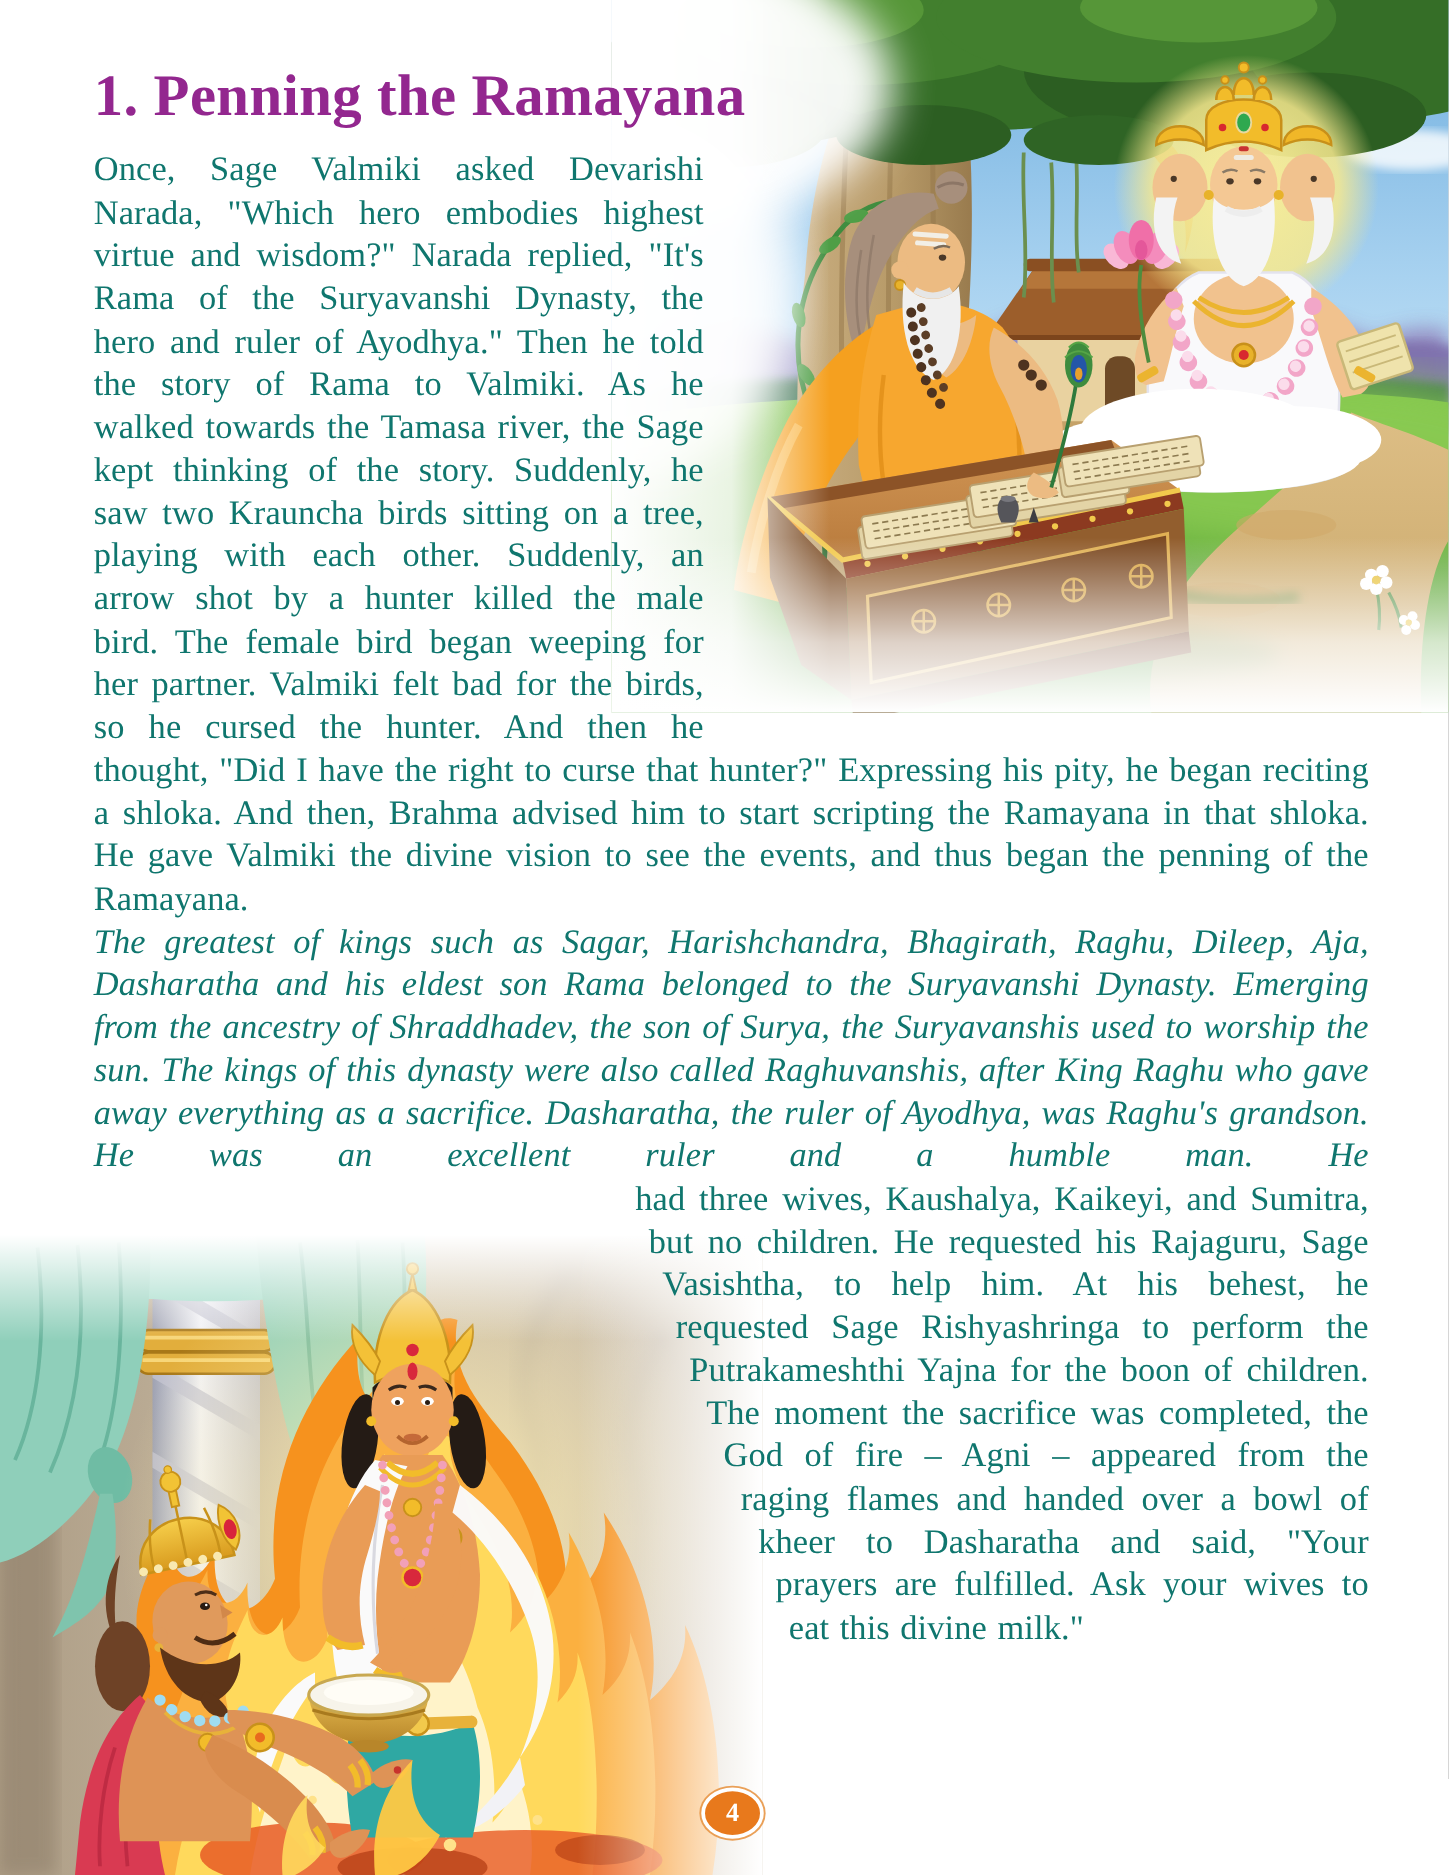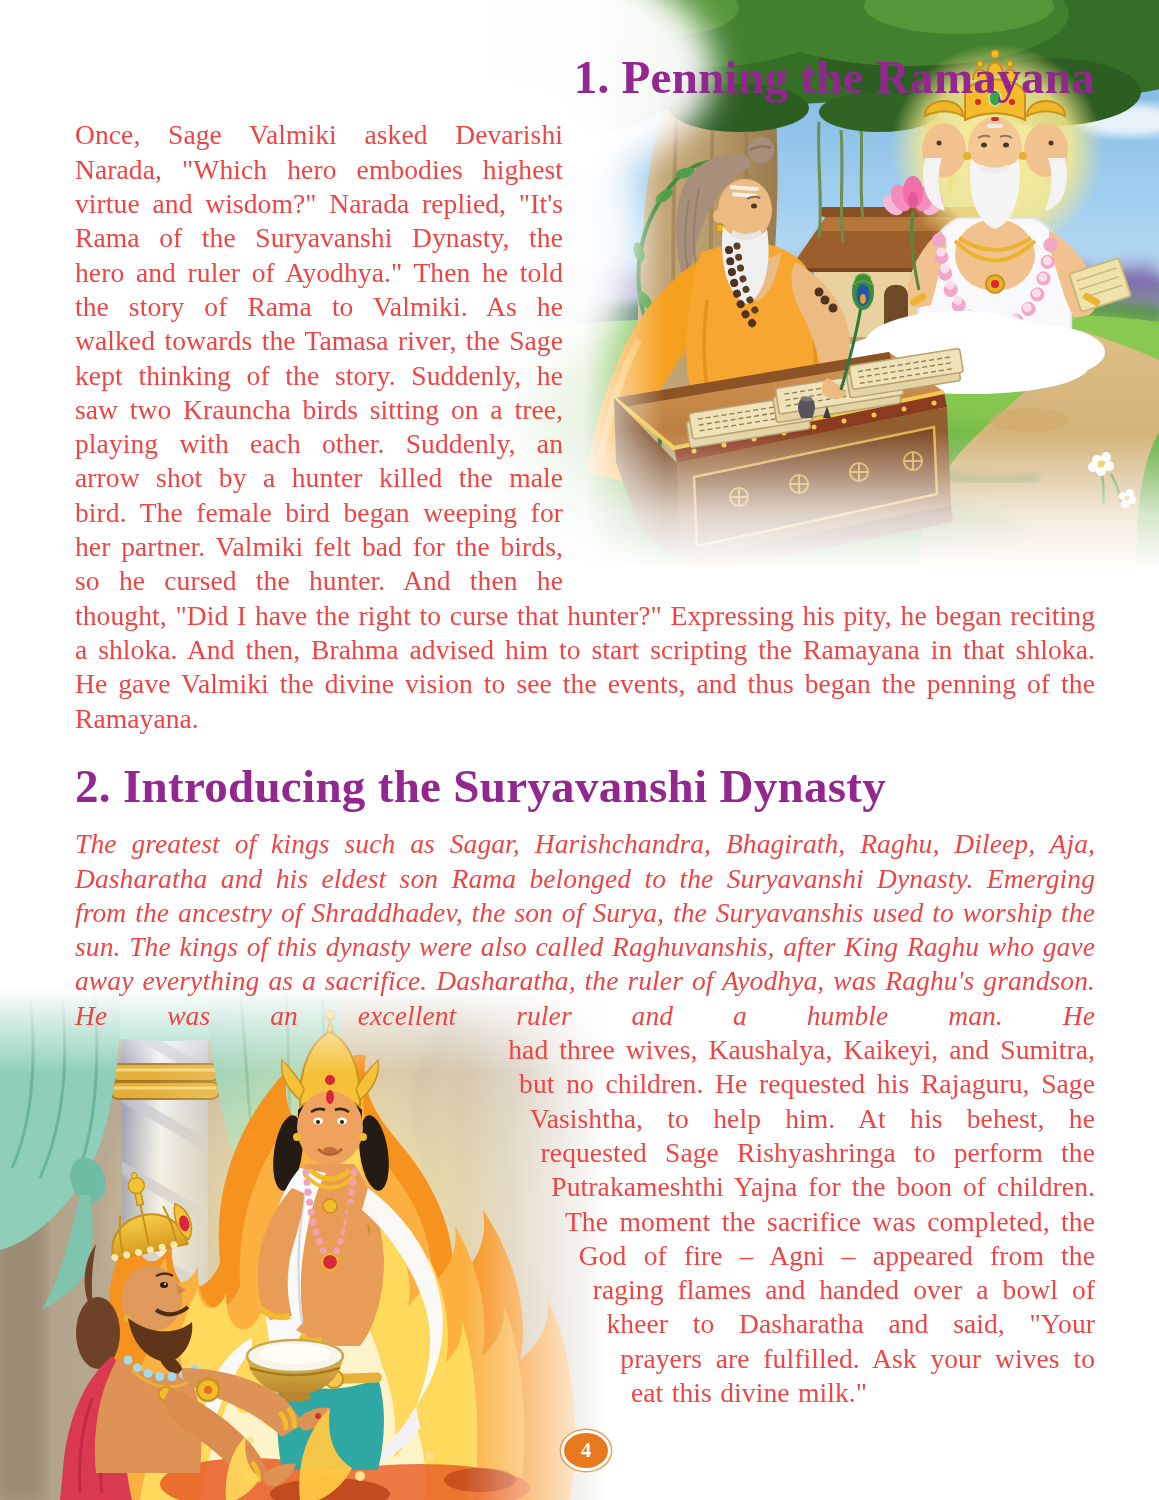--- a/index.html
+++ b/index.html
@@ -4,23 +4,23 @@
 <style>
   html,body{margin:0;padding:0;background:#9a9a9a;}
   .page{position:relative;width:1159px;height:1500px;background:#ffffff;overflow:hidden;
         font-family:"Liberation Serif","DejaVu Serif",serif;margin:0 auto;}
   .illu{position:absolute;z-index:1;}
   #illu1{top:0;left:489px;width:670px;height:570px;}
   #illu2{top:988px;left:0;width:610px;height:512px;}
   .content{position:absolute;left:75px;top:0;width:1020px;z-index:2;}
   .sec-title{font-weight:bold;color:#93278F;font-size:47px;line-height:1.18;
              margin:0;letter-spacing:.3px;}
-  #title1{margin:50px 0 13px 0;text-align:right;}
+  #title1{margin:50px 0 13px 0;}
   #title2{margin:23px 0 13px 0;}
-  .bodytext{font-size:27.5px;line-height:34.3px;color:#ef4444;text-align:justify;
+  .bodytext{font-size:27.5px;line-height:34.3px;color:#0f766e;text-align:justify;
             word-spacing:1.4px;letter-spacing:.1px;margin:0;}
   .jlast{text-align-last:justify;font-style:italic;}
   .spacer-r{float:right;width:532px;height:447px;}
   .spacer-l{float:left;width:556px;height:396px;
             shape-outside:polygon(0 0,412px 0,468px 45%,556px 100%,0 100%);
             shape-margin:10px;}
   .pagenum{position:absolute;left:561px;top:1430px;width:44px;height:35px;z-index:3;
            background:#E8791C;border:3px solid #ffffff;border-radius:50%;
            box-shadow:0 0 0 1.5px rgba(232,150,70,.9);
            display:flex;align-items:center;justify-content:center;
@@ -516,21 +516,20 @@
     <rect x="0" y="0" width="610" height="85" fill="url(#fadeT2)"></rect>
     <rect x="462" y="0" width="148" height="512" fill="url(#fadeR2)"></rect>
   </svg>
 
   <div class="content">
     <h1 id="title1" class="sec-title">1. Penning the Ramayana</h1>
     <p class="bodytext">
       <span class="spacer-r"></span>
       <span>Once, Sage Valmiki asked Devarishi Narada, "Which hero embodies highest virtue and wisdom?" Narada replied, "It's Rama of the Suryavanshi Dynasty, the hero and ruler of Ayodhya." Then he told the story of Rama to Valmiki. As he walked towards the Tamasa river, the Sage kept thinking of the story. Suddenly, he saw two Krauncha birds sitting on a tree, playing with each other. Suddenly, an arrow shot by a hunter killed the male bird. The female bird began weeping for her partner. Valmiki felt bad for the birds, so he cursed the hunter. And then he thought, "Did I have the right to curse that hunter?" Expressing his pity, he began reciting a shloka. And then, Brahma advised him to start scripting the Ramayana in that shloka. He gave Valmiki the divine vision to see the events, and thus began the penning of the Ramayana.</span>
     </p>
-    <h2 id="title2" class="sec-title">2. Introducing the Suryavanshi Dynasty</h2>
     <p class="bodytext jlast">The greatest of kings such as Sagar, Harishchandra, Bhagirath, Raghu, Dileep, Aja, Dasharatha and his eldest son Rama belonged to the Suryavanshi Dynasty. Emerging from the ancestry of Shraddhadev, the son of Surya, the Suryavanshis used to worship the sun. The kings of this dynasty were also called Raghuvanshis, after King Raghu who gave away everything as a sacrifice. Dasharatha, the ruler of Ayodhya, was Raghu's grandson. He was an excellent ruler and a humble man. He</p>
     <div class="bodytext">
       <span class="spacer-l"></span>
       <span>had three wives, Kaushalya, Kaikeyi, and Sumitra, but no children. He requested his Rajaguru, Sage Vasishtha, to help him. At his behest, he requested Sage Rishyashringa to perform the Putrakameshthi Yajna for the boon of children. The moment the sacrifice was completed, the God of fire – Agni – appeared from the raging flames and handed over a bowl of kheer to Dasharatha and said, "Your prayers are fulfilled. Ask your wives to eat this divine milk."</span>
     </div>
   </div>
 
   <div class="pagenum">
     <span>4</span>
   </div>

